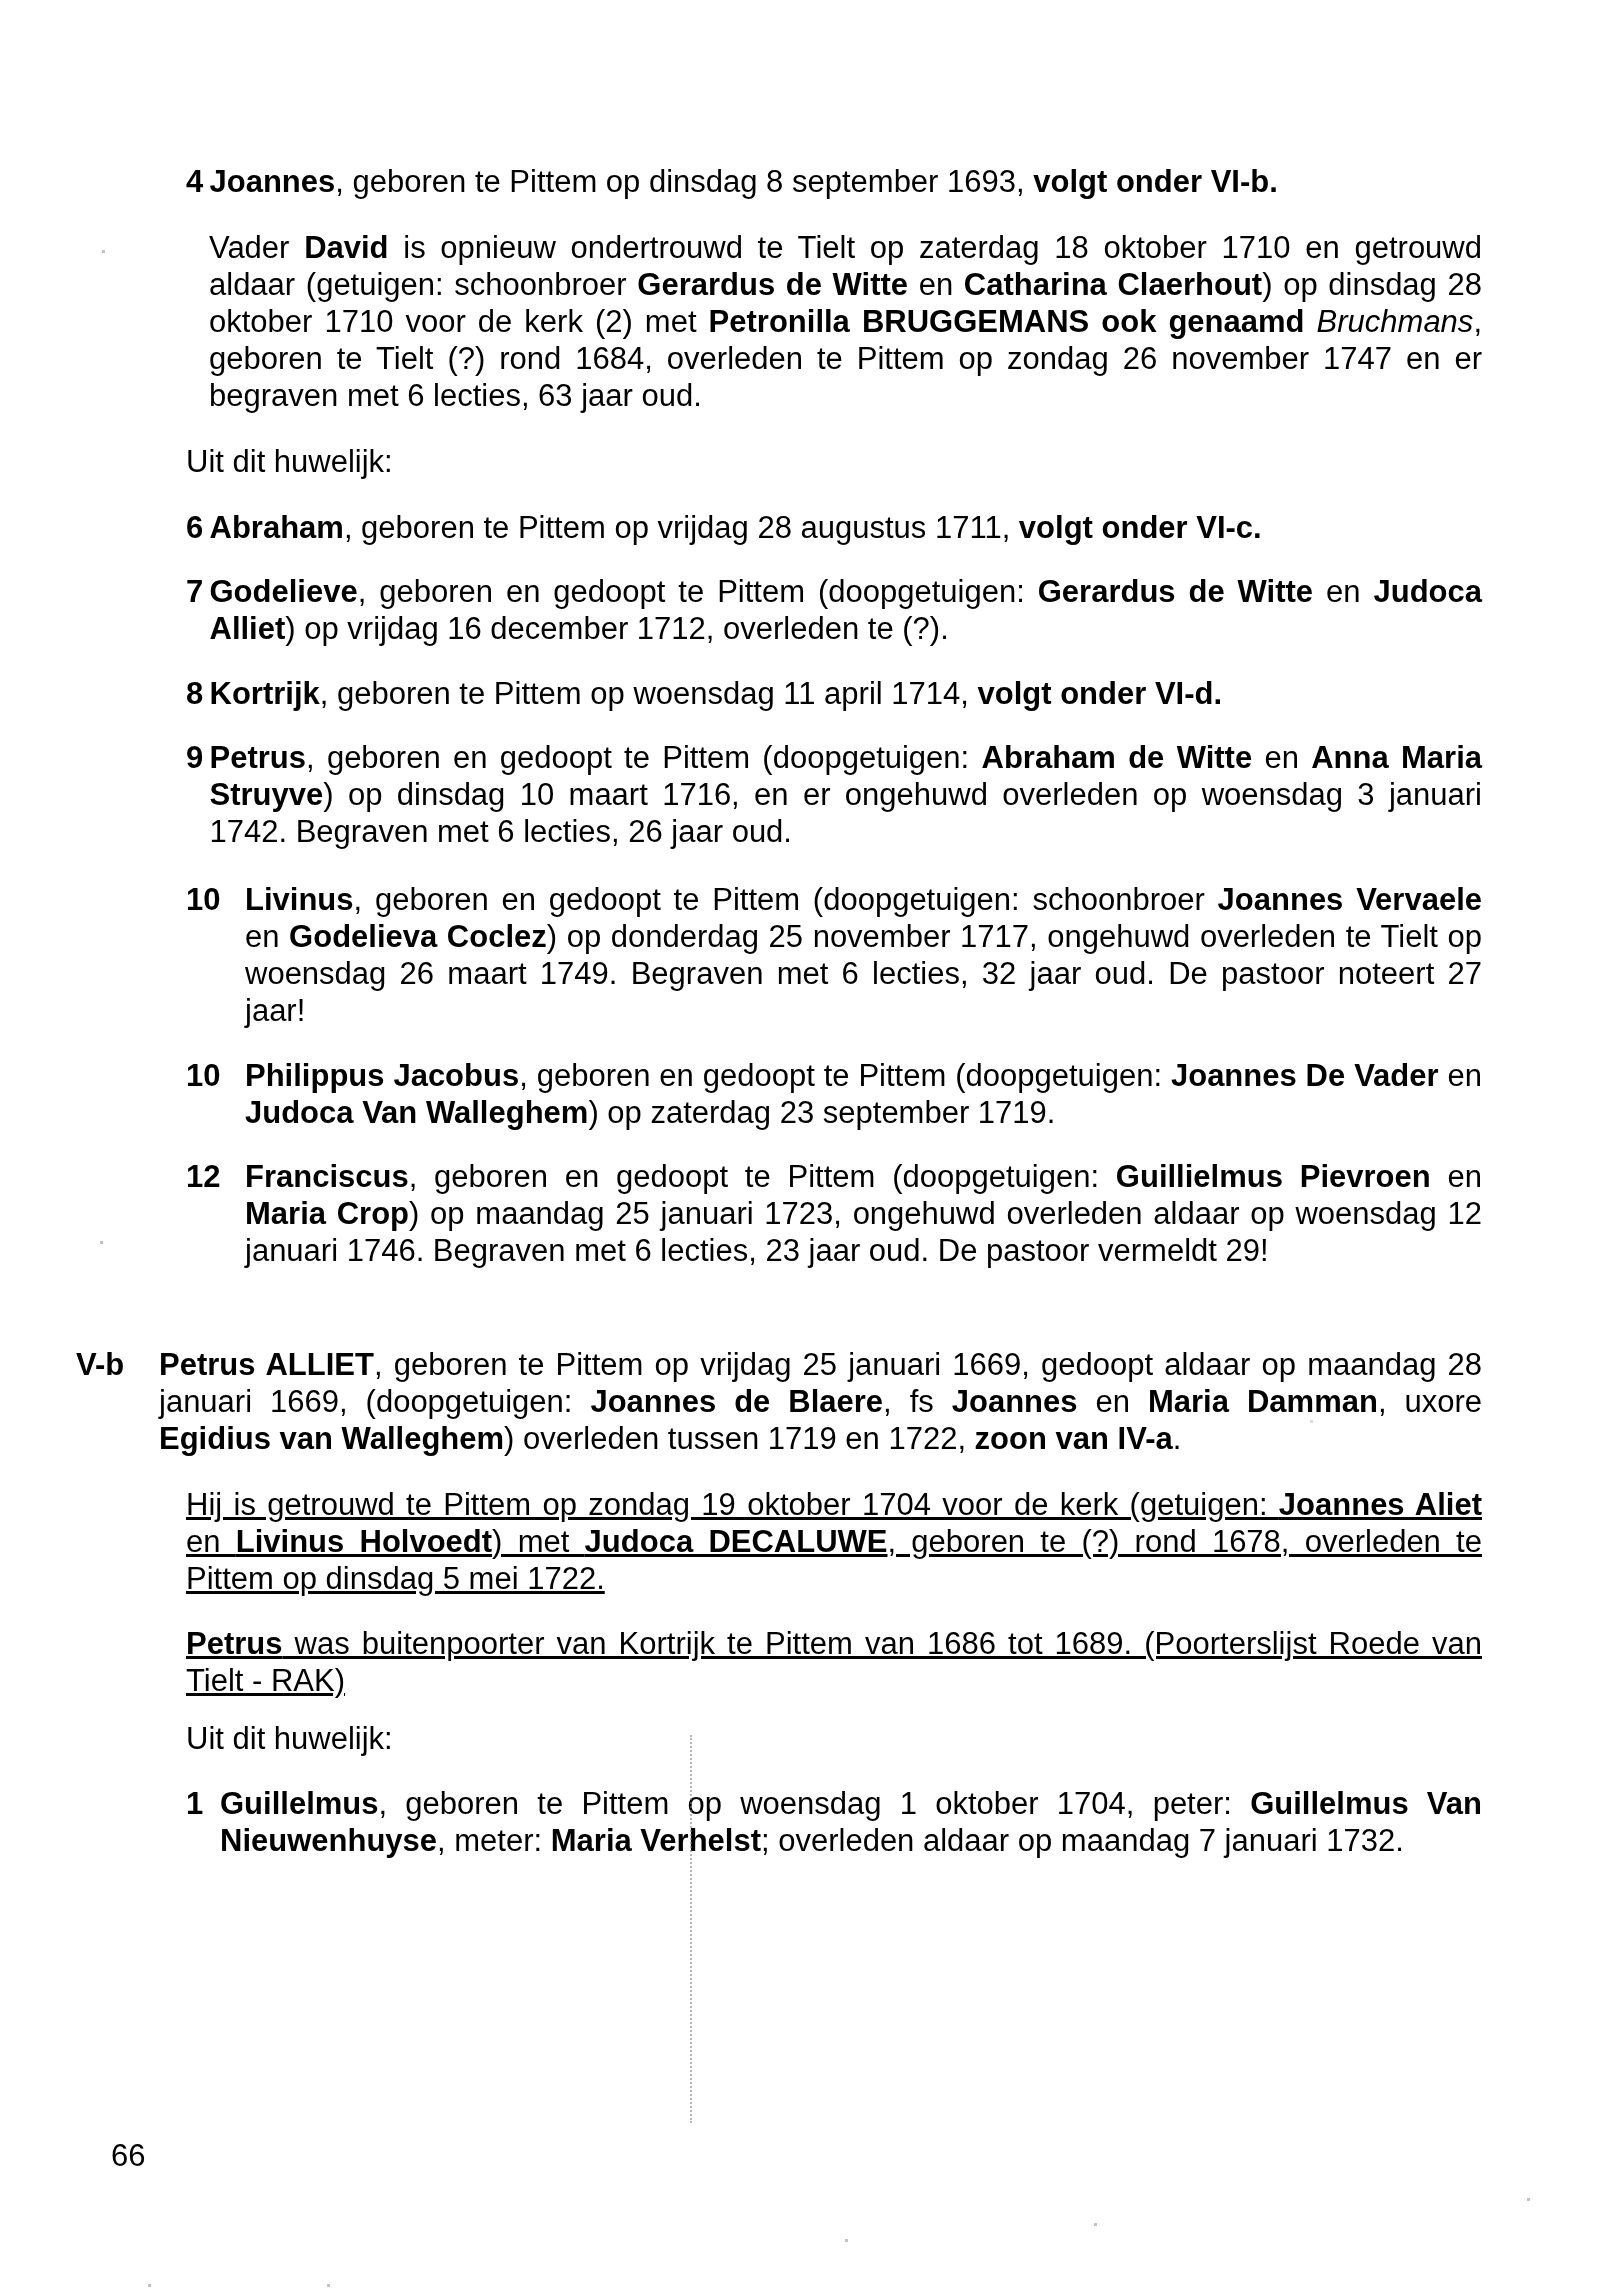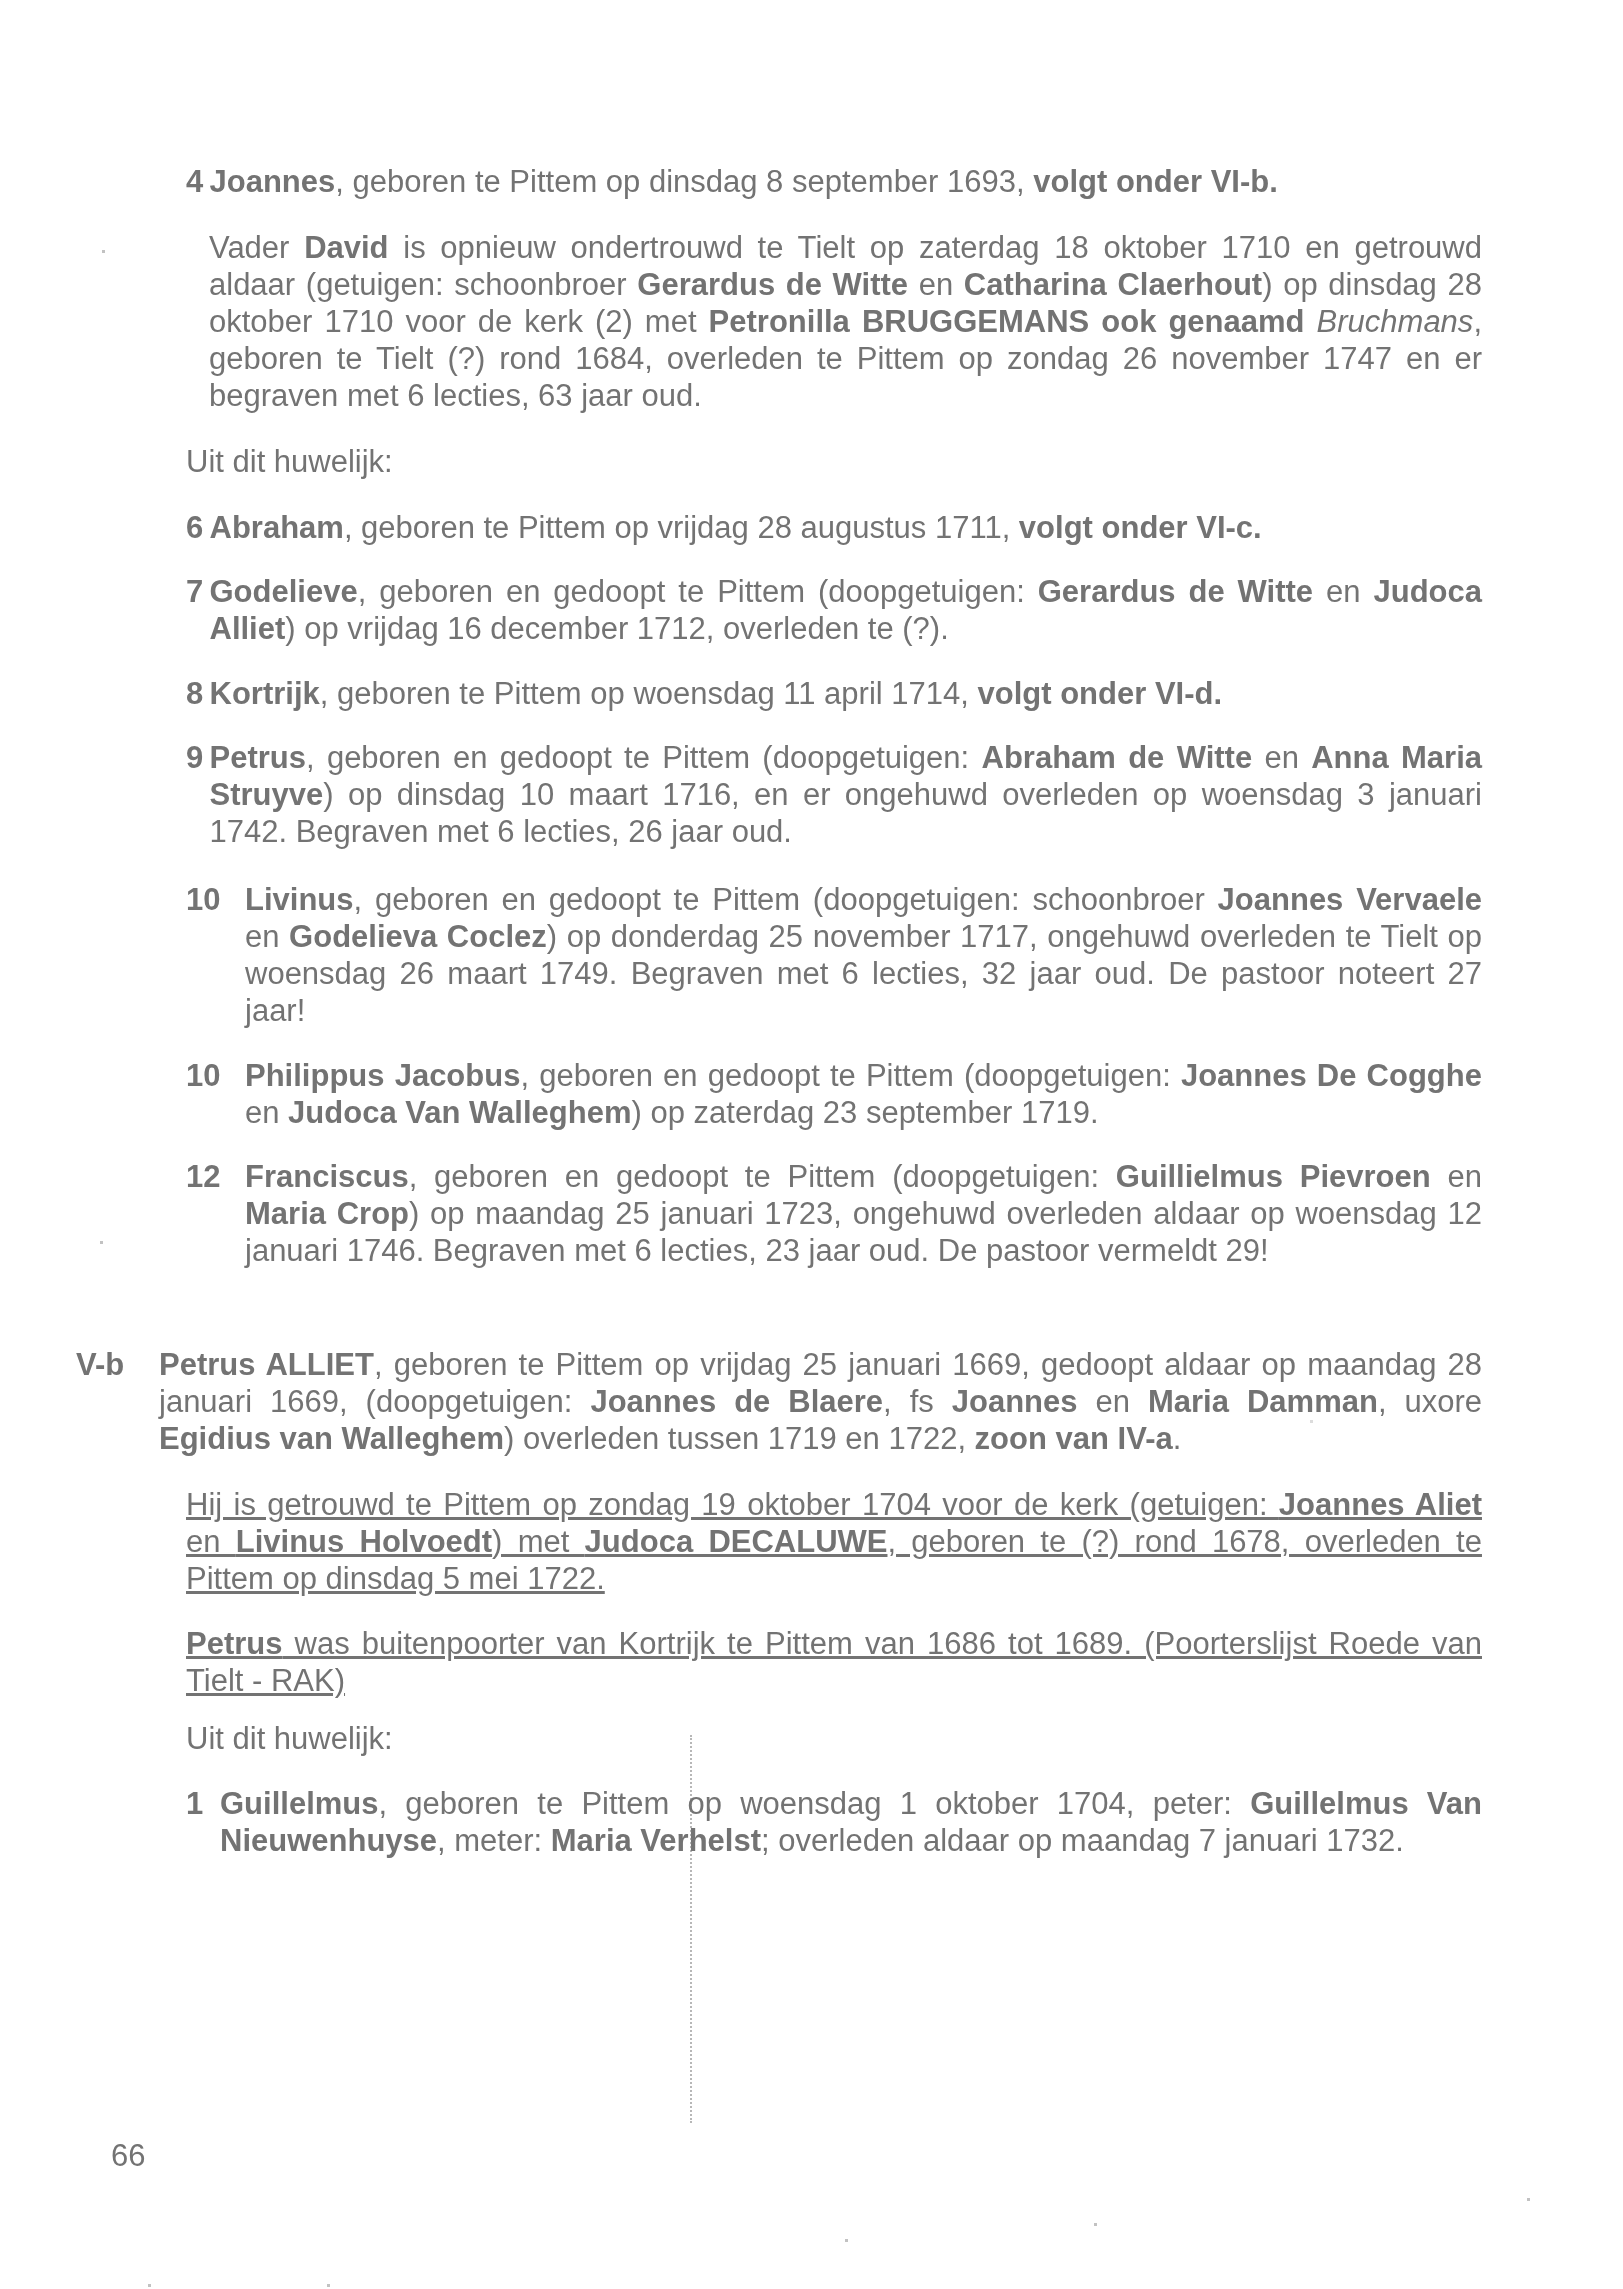--- a/index.html
+++ b/index.html
@@ -4,21 +4,21 @@
 <style>
   html, body { margin: 0; padding: 0; background: #ffffff; }
   .page {
     position: relative;
     width: 1623px;
     height: 2290px;
     background: #ffffff;
     font-family: "Liberation Sans", "DejaVu Sans", sans-serif;
     font-size: 31px;
     line-height: 37px;
-    color: #737373;
+    color: #000000;
     overflow: hidden;
   }
   .flow { padding-top: 163px; }
   .b  { font-weight: bold; }
   .bi { font-weight: normal; font-style: italic; }
 
   
   .item { margin-left: 186px; margin-right: 141px; text-align: justify; }
   .hang-s { padding-left: 23.5px; text-indent: -23.5px; }
   .hang-s .num { display: inline-block; width: 23.5px; text-indent: 0; font-weight: bold; }
@@ -73,21 +73,21 @@
     <div class="item hang-s mt30"><span class="num">6</span><span class="txt"><span class="b">Abraham</span><span>, geboren te Pittem op vrijdag 28 augustus 1711, </span><span class="b">volgt onder VI-c.</span></span></div>
 
     <div class="item hang-s mt28"><span class="num">7</span><span class="txt"><span class="b">Godelieve</span><span>, geboren en gedoopt te Pittem (doopgetuigen: </span><span class="b">Gerardus de Witte</span><span> en </span><span class="b">Judoca Alliet</span><span>) op vrijdag 16 december 1712, overleden te (?).</span></span></div>
 
     <div class="item hang-s mt28"><span class="num">8</span><span class="txt"><span class="b">Kortrijk</span><span>, geboren te Pittem op woensdag 11 april 1714, </span><span class="b">volgt onder VI-d.</span></span></div>
 
     <div class="item hang-s mt28"><span class="num">9</span><span class="txt"><span class="b">Petrus</span><span>, geboren en gedoopt te Pittem (doopgetuigen: </span><span class="b">Abraham de Witte</span><span> en </span><span class="b">Anna Maria Struyve</span><span>) op dinsdag 10 maart 1716, en er ongehuwd overleden op woensdag 3 januari 1742. Begraven met 6 lecties, 26 jaar oud.</span></span></div>
 
     <div class="item hang-m mt32"><span class="num">10</span><span class="txt"><span class="b">Livinus</span><span>, geboren en gedoopt te Pittem (doopgetuigen: schoonbroer </span><span class="b">Joannes Vervaele</span><span> en </span><span class="b">Godelieva Coclez</span><span>) op donderdag 25 november 1717, ongehuwd overleden te Tielt op woensdag 26 maart 1749. Begraven met 6 lecties, 32 jaar oud. De pastoor noteert 27 jaar!</span></span></div>
 
-    <div class="item hang-m mt28"><span class="num">10</span><span class="txt"><span class="b">Philippus Jacobus</span><span>, geboren en gedoopt te Pittem (doopgetuigen: </span><span class="b">Joannes De Cogghe</span><span> en </span><span class="b">Judoca Van Walleghem</span><span>) op zaterdag 23 september 1719.</span></span></div>
+    <div class="item hang-m mt28"><span class="num">10</span><span class="txt"><span class="b">Philippus Jacobus</span><span>, geboren en gedoopt te Pittem (doopgetuigen: </span><span class="b">Joannes De Vader</span><span> en </span><span class="b">Judoca Van Walleghem</span><span>) op zaterdag 23 september 1719.</span></span></div>
 
     <div class="item hang-m mt28"><span class="num">12</span><span class="txt"><span class="b">Franciscus</span><span>, geboren en gedoopt te Pittem (doopgetuigen: </span><span class="b">Guillielmus Pievroen</span><span> en </span><span class="b">Maria Crop</span><span>) op maandag 25 januari 1723, ongehuwd overleden aldaar op woensdag 12 januari 1746. Begraven met 6 lecties, 23 jaar oud. De pastoor vermeldt 29!</span></span></div>
 
     <div class="vb mt79"><span class="vlabel">V-b</span><span class="txt"><span class="b">Petrus ALLIET</span><span>, geboren te Pittem op vrijdag 25 januari 1669, gedoopt aldaar op maandag 28 januari 1669, (doopgetuigen: </span><span class="b">Joannes de Blaere</span><span>, fs </span><span class="b">Joannes</span><span> en </span><span class="b">Maria Damman</span><span>, uxore </span><span class="b">Egidius van Walleghem</span><span>) overleden tussen 1719 en 1722, </span><span class="b">zoon van IV-a</span><span>.</span></span></div>
 
     <div class="para-b mt30"><span>Hij is getrouwd te Pittem op zondag 19 oktober 1704 voor de kerk (getuigen: </span><span class="b">Joannes Aliet</span><span> en </span><span class="b">Livinus Holvoedt</span><span>) met </span><span class="b">Judoca DECALUWE</span><span>, geboren te (?) rond 1678, overleden te Pittem op dinsdag 5 mei 1722.</span></div>
 
     <div class="para-b mt29"><span class="b">Petrus</span><span> was buitenpoorter van Kortrijk te Pittem van 1686 tot 1689. (Poorterslijst Roede van Tielt - RAK)</span></div>
 
     <div class="label-line mt21">Uit dit huwelijk:</div>

